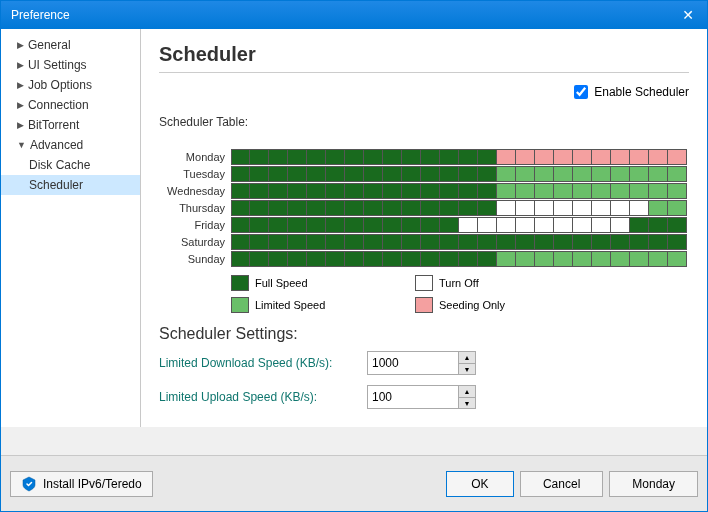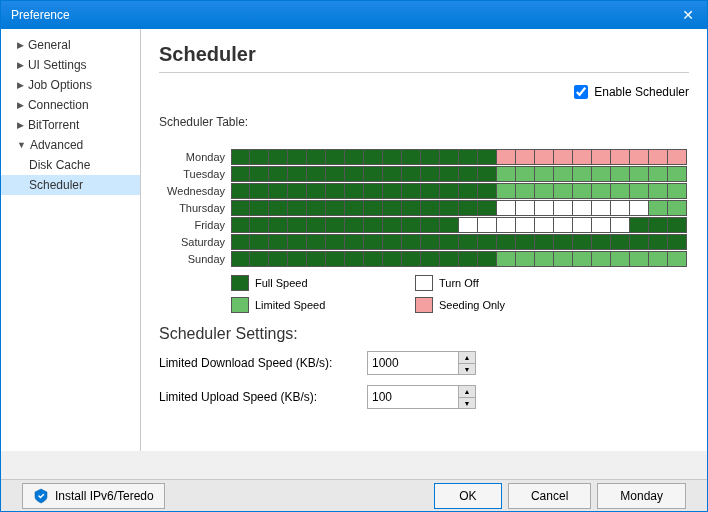--- a/index.html
+++ b/index.html
@@ -197,21 +197,21 @@
     .settings-row {
       display: flex;
       align-items: center;
       margin-bottom: 10px;
       gap: 8px;
     }
 
     .settings-row-label {
       width: 200px;
       font-size: 12px;
-      color: #000000;
+      color: #0f766e;
     }
 
     .spinbox {
       display: flex;
       align-items: stretch;
       border: 1px solid #aaa;
       background: #fff;
     }
 
     .spinbox input {
@@ -242,25 +242,25 @@
       line-height: 1;
     }
 
     .spinbox-btns button + button {
       border-top: 1px solid #aaa;
     }
 
     .bottom-bar {
       background: #e8e8e8;
       border-top: 1px solid #c8c8c8;
-      padding: 8px 21px;
+      padding: 8px 9px;
       display: flex;
       align-items: center;
       justify-content: space-between;
-      height: 32px;
+      height: 56px;
       flex-shrink: 0;
       margin-top: 28px;
     }
 
     .bottom-left {
       display: flex;
       align-items: center;
     }
 
     .ipv6-btn {

